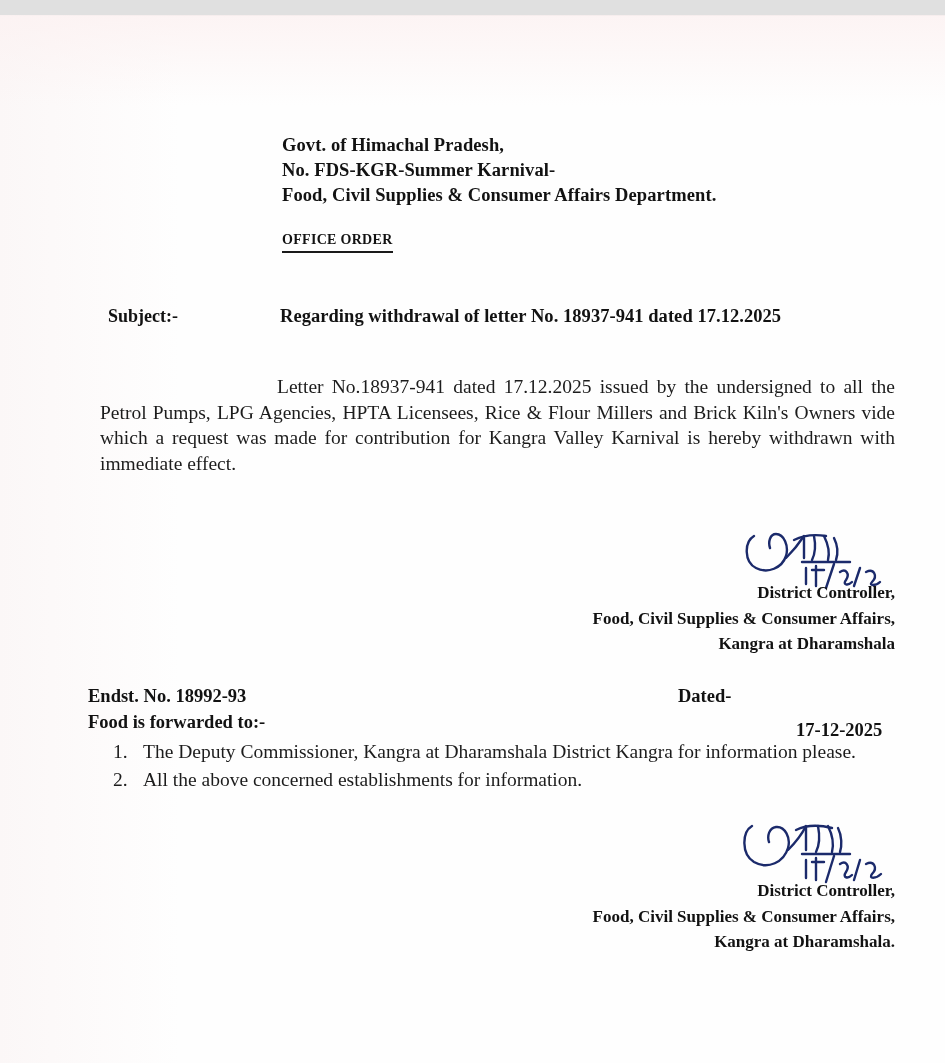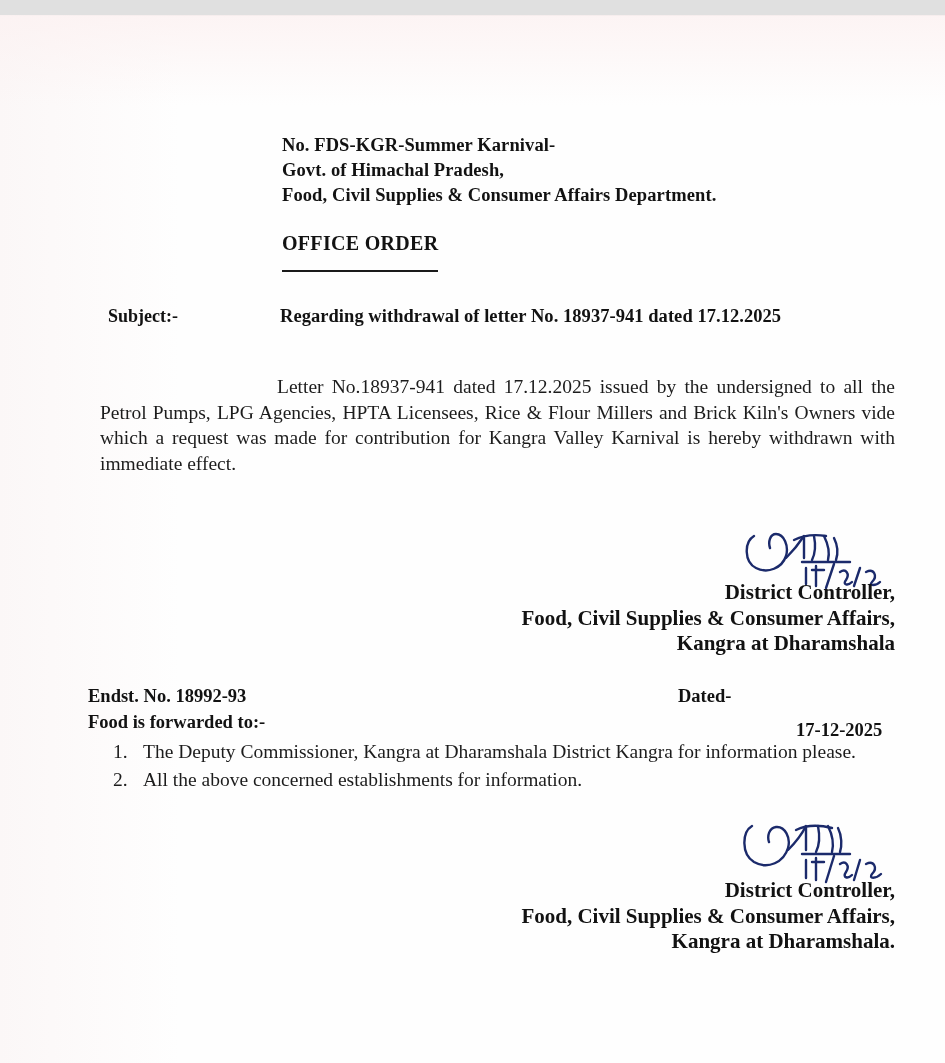--- a/index.html
+++ b/index.html
@@ -50,24 +50,24 @@
     letter-spacing: 0.1px;
   }
   .header-block div { white-space: nowrap; }
 
   
   .office-order {
     position: absolute;
     left: 282px;
     top: 232px;
     font-weight: bold;
-    font-size: 20px;
+    font-size: 14px;
     color: #121212;
     border-bottom: 2px solid #1a1a1a;
-    padding-bottom: 15px;
+    padding-bottom: 3px;
     display: inline-block;
     letter-spacing: 0.3px;
   }
 
   
   .subject-label {
     position: absolute;
     left: 108px;
     top: 306px;
     font-weight: bold;
@@ -104,21 +104,21 @@
     left: 100px;
     top: 481px;
     width: 795px;
   }
 
   
   .sig-block {
     position: absolute;
     text-align: right;
     font-weight: bold;
-    font-size: 21px;
+    font-size: 17px;
     line-height: 25.5px;
     color: #121212;
   }
   .sig-1 { left: 395px; top: 580px; width: 500px; }
   .sig-2 { left: 395px; top: 878px; width: 500px; }
   .sig-block div { white-space: nowrap; }
 
   
   .signature {
     position: absolute;
@@ -188,22 +188,22 @@
 </style>
 </head>
 <body>
 
 <div class="page">
 
   <div class="top-band"></div>
   <div class="scan-tint"></div>
 
   <div class="header-block">
+    <div>Govt. of Himachal Pradesh,</div>
     <div>No. FDS-KGR-Summer Karnival-</div>
-    <div>Govt. of Himachal Pradesh,</div>
     <div>Food, Civil Supplies &amp; Consumer Affairs Department.</div>
   </div>
 
   <div class="office-order">OFFICE ORDER</div>
 
   <div class="subject-label">Subject:-</div>
   <div class="subject-text">Regarding withdrawal of letter No. 18937-941 dated 17.12.2025</div>
 
   <div class="para para-1">Letter No.18937-941 dated 17.12.2025 issued by the undersigned to all the Petrol Pumps, LPG Agencies, HPTA Licensees, Rice &amp; Flour Millers and Brick Kiln's Owners vide which a request was made for contribution for Kangra Valley Karnival is hereby withdrawn with immediate effect.</div>
 

